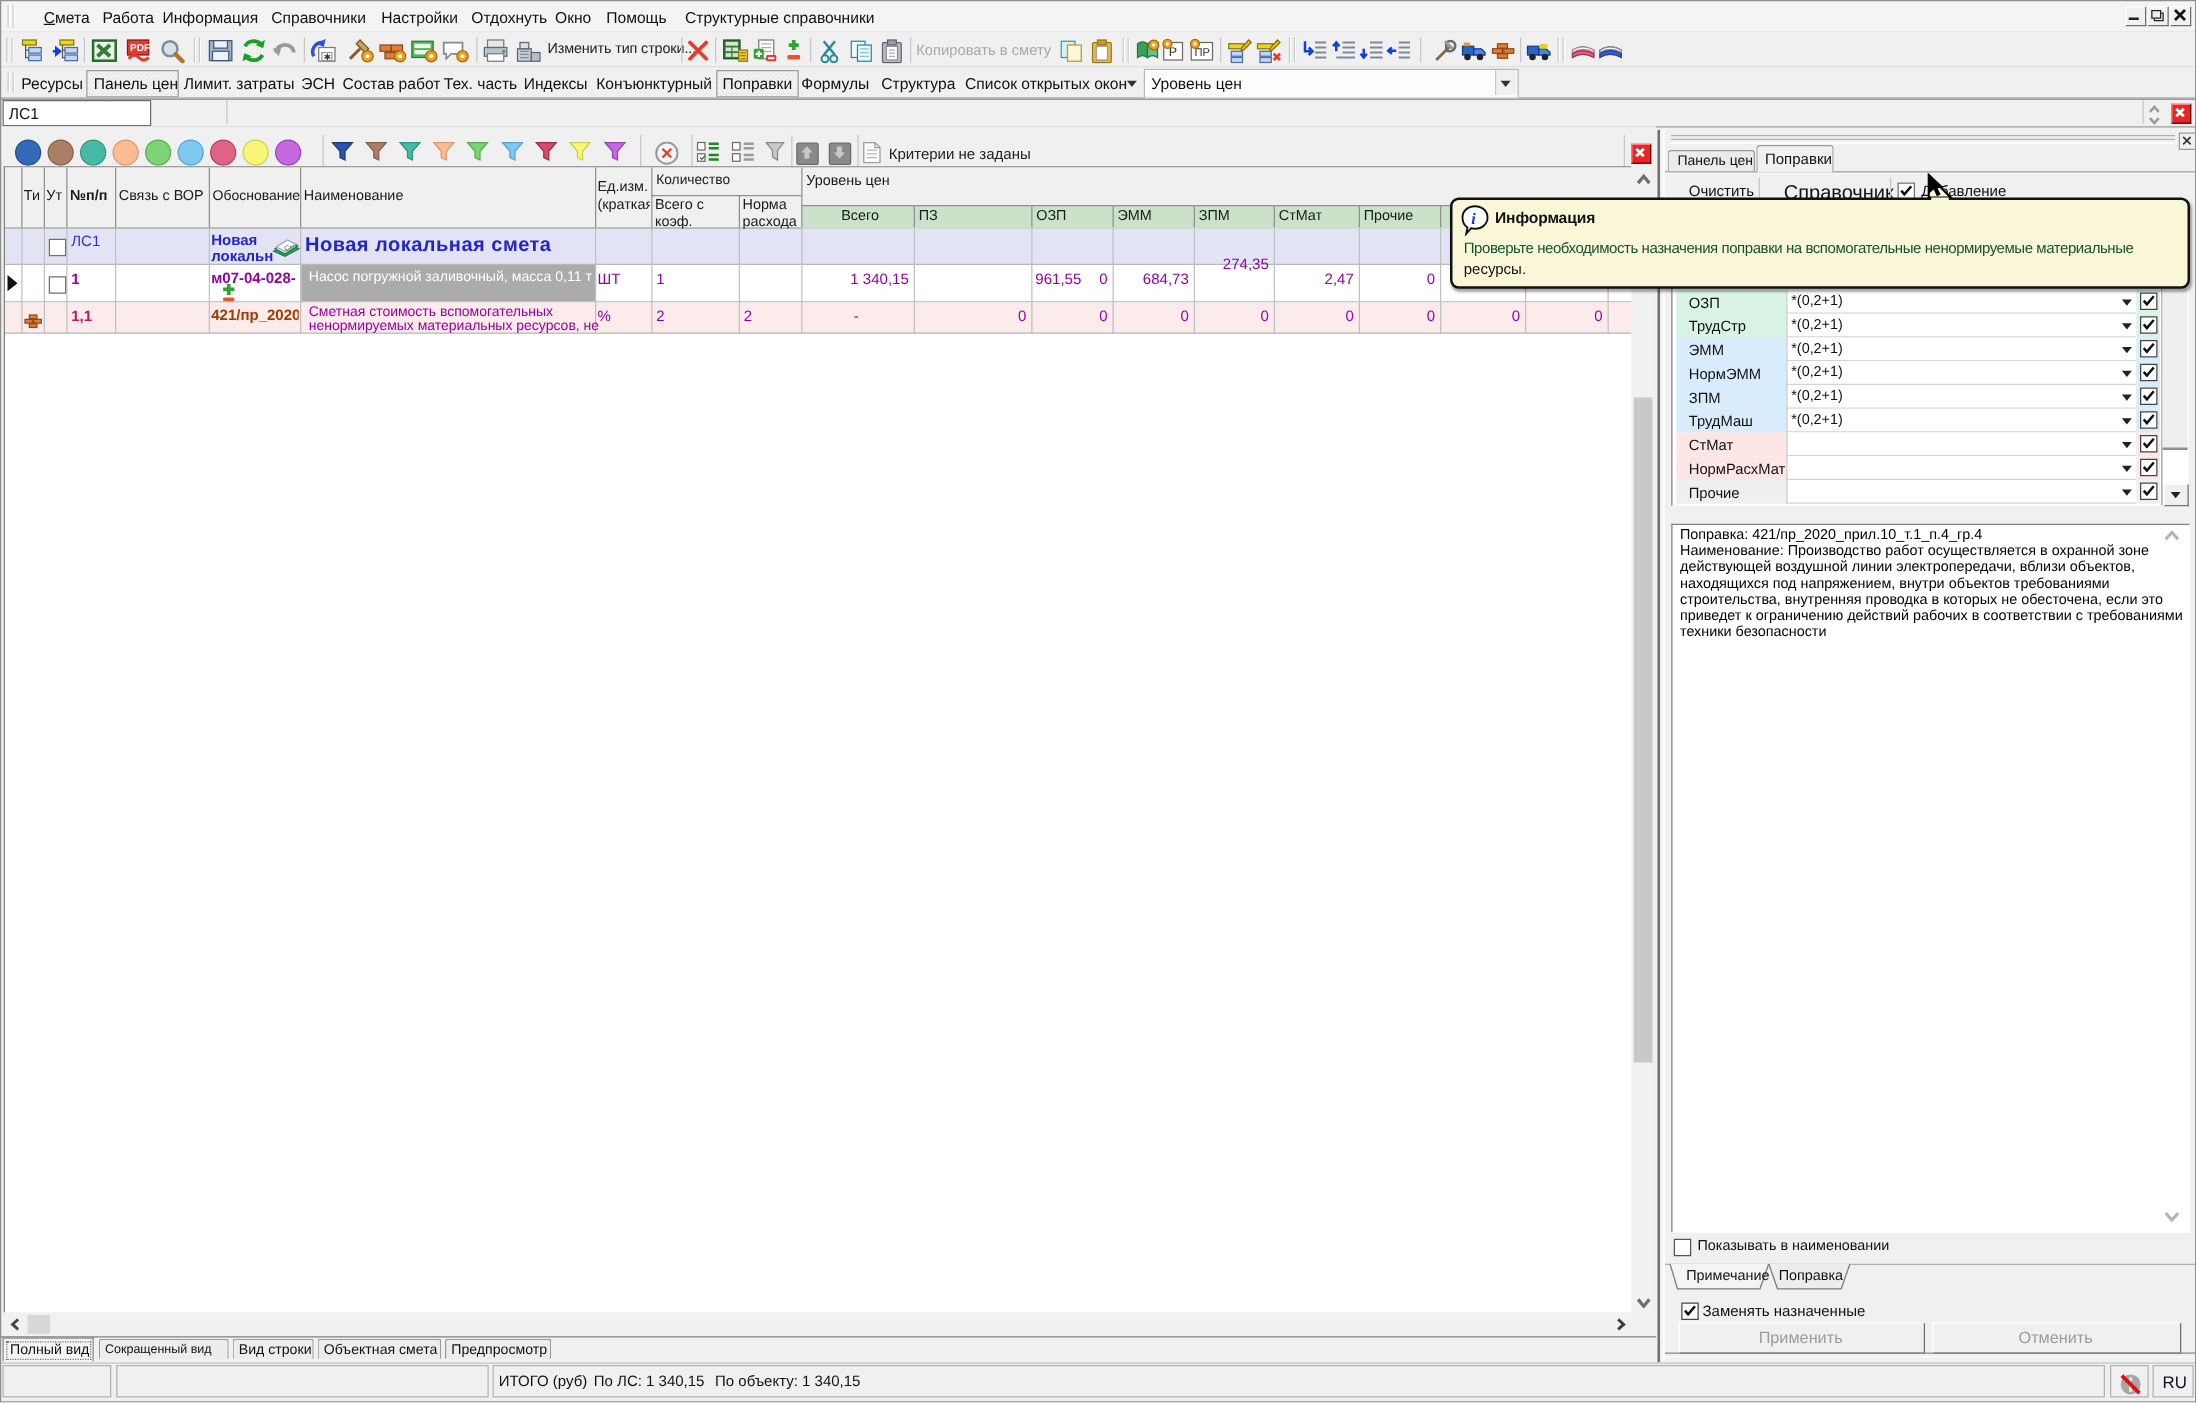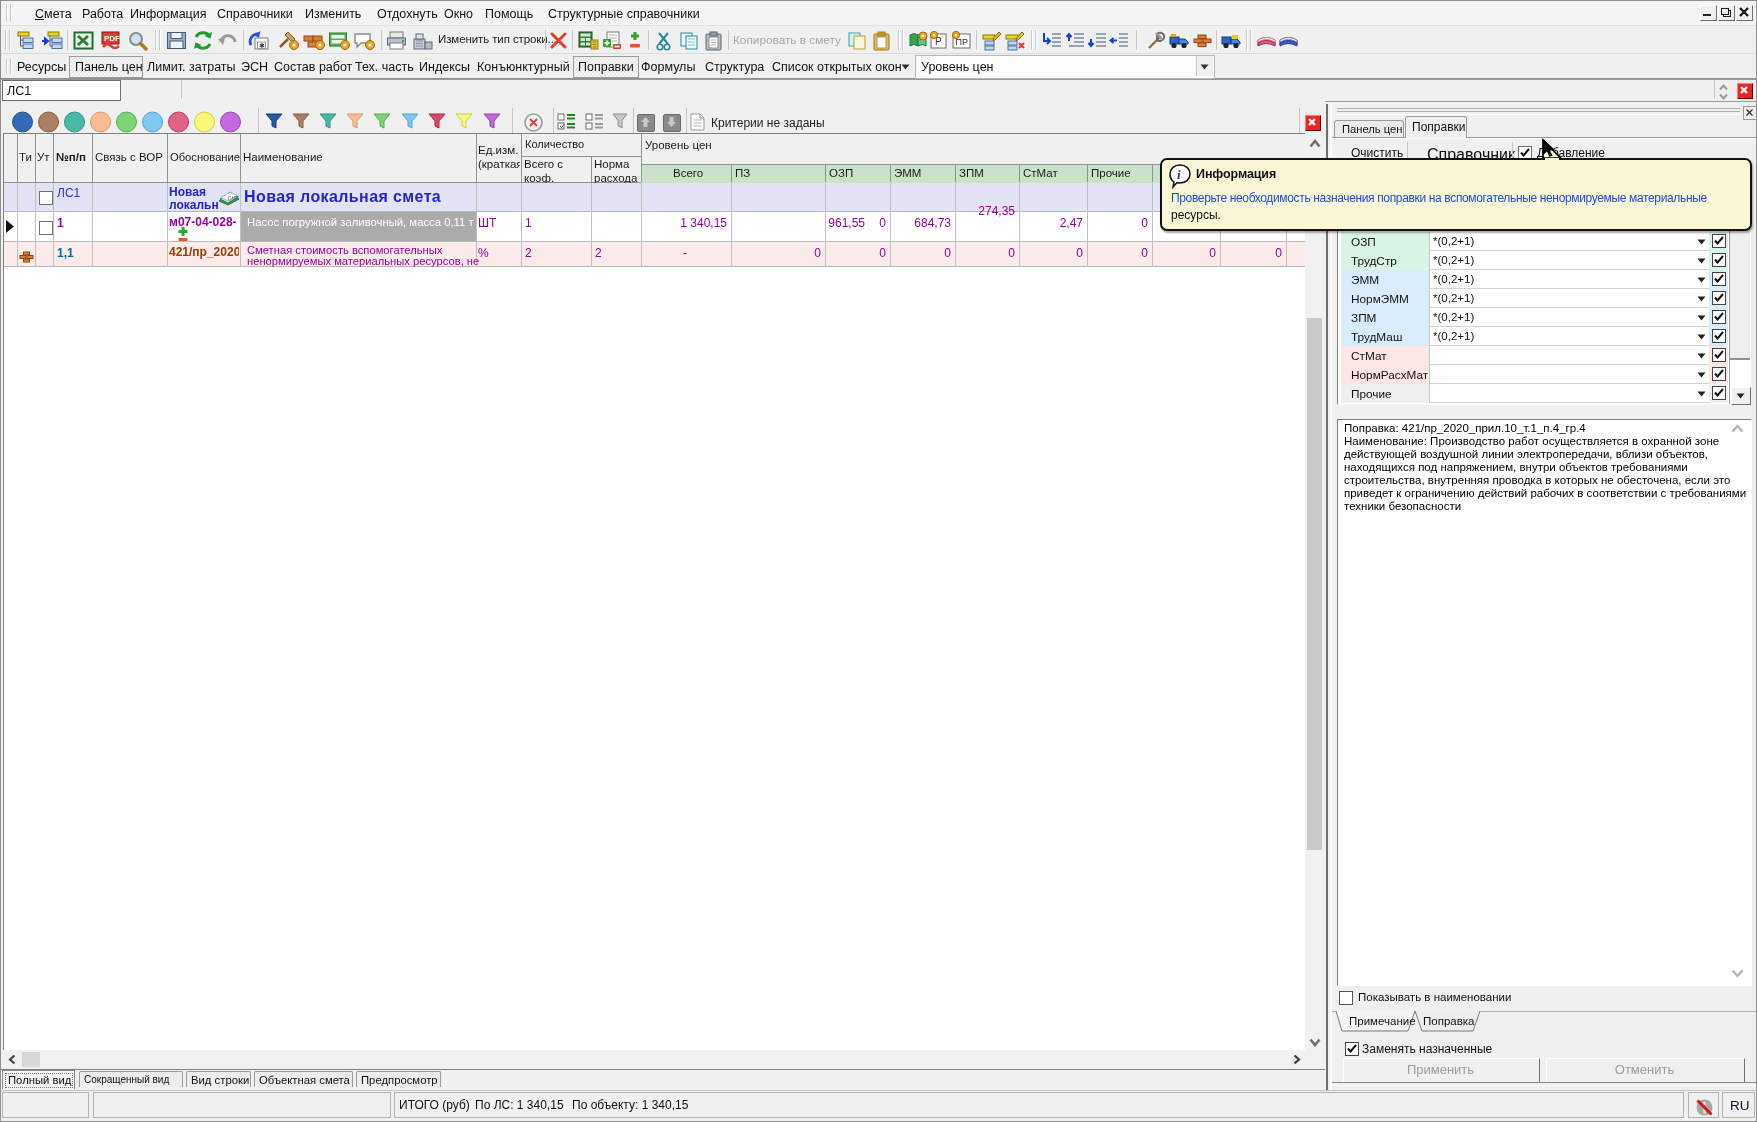--- a/index.html
+++ b/index.html
@@ -14,21 +14,21 @@
 </style></head><body>
 <div class="w">
 
 <div class="a" style="left:0;top:0;width:1757px;height:25px;background:#f4f4f4;border-bottom:1px solid #e2e2e2"></div>
 <div class="grip" style="left:6px;top:4px;height:18px"></div>
 <div class="grip" style="left:10px;top:4px;height:18px"></div>
 <div class="t" style="left:35px;top:7px;font-size:12.5px"><span style="text-decoration:underline">С</span>мета</div>
 <div class="t" style="left:82px;top:7px;font-size:12.5px">Работа</div>
 <div class="t" style="left:130px;top:7px;font-size:12.5px">Информация</div>
 <div class="t" style="left:217px;top:7px;font-size:12.5px">Справочники</div>
-<div class="t" style="left:305px;top:7px;font-size:12.5px">Изменить</div>
+<div class="t" style="left:305px;top:7px;font-size:12.5px">Настройки</div>
 <div class="t" style="left:377px;top:7px;font-size:12.5px">Отдохнуть</div>
 <div class="t" style="left:444px;top:7px;font-size:12.5px">Окно</div>
 <div class="t" style="left:485px;top:7px;font-size:12.5px">Помощь</div>
 <div class="t" style="left:548px;top:7px;font-size:12.5px">Структурные справочники</div>
 
 <div class="btn3d" style="left:1700px;top:5px;width:15px;height:14px"></div>
 <div class="a" style="left:1703px;top:14px;width:8px;height:2px;background:#222"></div>
 <div class="btn3d" style="left:1718px;top:5px;width:15px;height:14px"></div>
 <div class="a" style="left:1723px;top:10px;width:6px;height:5px;border:1px solid #222"></div>
 <div class="a" style="left:1721px;top:8px;width:6px;height:5px;border:1px solid #222;background:#f0f0f0"></div>
@@ -507,21 +507,21 @@
 <div class="num" style="left:865px;top:216px;width:86px">684,73</div>
 <div class="num" style="left:929px;top:204px;width:86px">274,35</div>
 <div class="num" style="left:997px;top:216px;width:86px">2,47</div>
 <div class="num" style="left:1062px;top:216px;width:86px">0</div>
 <svg class="a" style="left:19px;top:251px" width="15" height="12" viewBox="0 0 15 12">
       <rect x="4.5" y="1" width="6" height="3" fill="#e07b39" stroke="#8d4a14"></rect>
       <rect x="1" y="4.5" width="6" height="3" fill="#e07b39" stroke="#8d4a14"></rect>
       <rect x="8" y="4.5" width="6" height="3" fill="#e07b39" stroke="#8d4a14"></rect>
       <rect x="4.5" y="8" width="6" height="3" fill="#e07b39" stroke="#8d4a14"></rect>
     </svg>
-<div class="t" style="left:57px;top:246px;font-size:12px;font-weight:bold;color:#0369a1">1,1</div>
+<div class="t" style="left:57px;top:246px;font-size:12px;font-weight:bold;color:#be185d">1,1</div>
 <div class="cell" style="left:168px;top:243px;width:71px;height:17px">
       <div class="t" style="left:1px;top:2px;font-size:12px;font-weight:bold;color:#a03c00">421/пр_2020</div>
     </div>
 <div class="t" style="left:247px;top:244px;font-size:11.2px;color:#9900a0">Сметная стоимость вспомогательных</div>
 <div class="t" style="left:247px;top:255px;font-size:11.2px;color:#9900a0">ненормируемых материальных ресурсов, не</div>
 <div class="t" style="left:478px;top:246px;font-size:12px;color:#9900a0">%</div>
 <div class="t" style="left:525px;top:246px;font-size:12px;color:#9900a0">2</div>
 <div class="t" style="left:595px;top:246px;font-size:12px;color:#9900a0">2</div>
 <div class="t" style="left:683px;top:246px;font-size:12px;color:#9900a0">-</div>
 <div class="num" style="left:735px;top:246px;width:86px">0</div>
@@ -718,21 +718,21 @@
 <div class="a" style="left:1160px;top:158px;width:588px;height:69px;background:#faf7d9;border:2px solid #111;border-radius:7px;box-shadow:1px 2px 2px rgba(0,0,0,0.35)"></div>
 <div class="a" style="left:1545px;top:158px;width:14px;height:3px;background:#faf7d9"></div>
 <svg class="a" style="left:1541px;top:138px" width="20" height="24" viewBox="0 0 20 24">
       <path d="M2 1 L2 17 L6 13.5 L8.5 19 L11.5 17.5 L9 12.5 L14 12 Z" fill="#000"></path>
     </svg>
 <svg class="a" style="left:1168px;top:164px" width="24" height="25" viewBox="0 0 24 25">
       <path d="M12 1 C18 1 22 5 22 10 C22 15 18 19 12 19 C11 19 10 18.8 9 18.5 L5 23 L6 18 C3 16 2 13 2 10 C2 5 6 1 12 1 Z" fill="#fff" stroke="#111" stroke-width="1.5"></path>
       <text x="9" y="15" font-size="13" font-family="Liberation Serif" font-weight="bold" font-style="italic" fill="#1a35c8">i</text>
     </svg>
 <div class="t" style="left:1196px;top:167px;font-size:12.5px;font-weight:bold;letter-spacing:-0.1px;color:#111">Информация</div>
-<div class="t" style="left:1171px;top:191px;font-size:12px;letter-spacing:-0.35px;color:#1d4ed8">Проверьте необходимость назначения поправки на вспомогательные ненормируемые материальные</div>
+<div class="t" style="left:1171px;top:191px;font-size:12px;letter-spacing:-0.35px;color:#14532d">Проверьте необходимость назначения поправки на вспомогательные ненормируемые материальные</div>
 <div class="t" style="left:1171px;top:208px;font-size:12px;color:#111">ресурсы.</div>
 
 <div class="a" style="left:0px;top:1050px;width:1325px;height:19px;background:#f1f1f1"></div>
 <svg class="a" style="left:8px;top:1054px" width="8" height="11" viewBox="0 0 8 11">
       <path d="M6.5 1.5 L2 5.5 L6.5 9.5" stroke="#444" stroke-width="2.2" fill="none"></path>
     </svg>
 <div class="a" style="left:22px;top:1052px;width:18px;height:15px;background:#d7d7d7"></div>
 <svg class="a" style="left:1293px;top:1054px" width="8" height="11" viewBox="0 0 8 11">
       <path d="M1.5 1.5 L6 5.5 L1.5 9.5" stroke="#3a3a3a" stroke-width="2.2" fill="none"></path>
     </svg>

